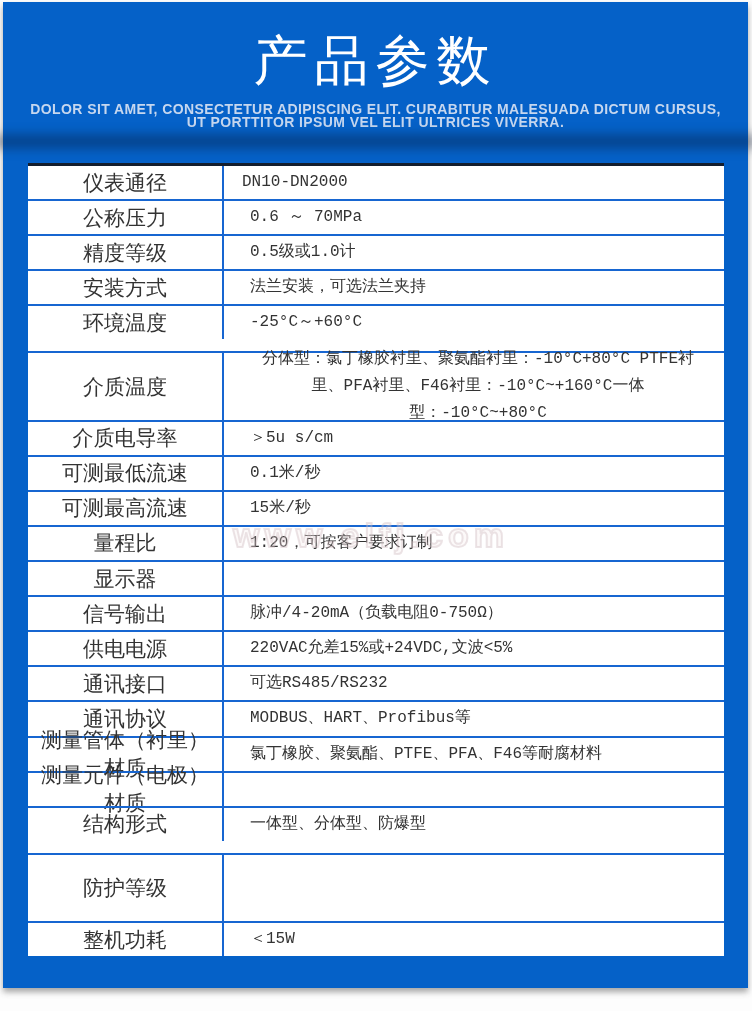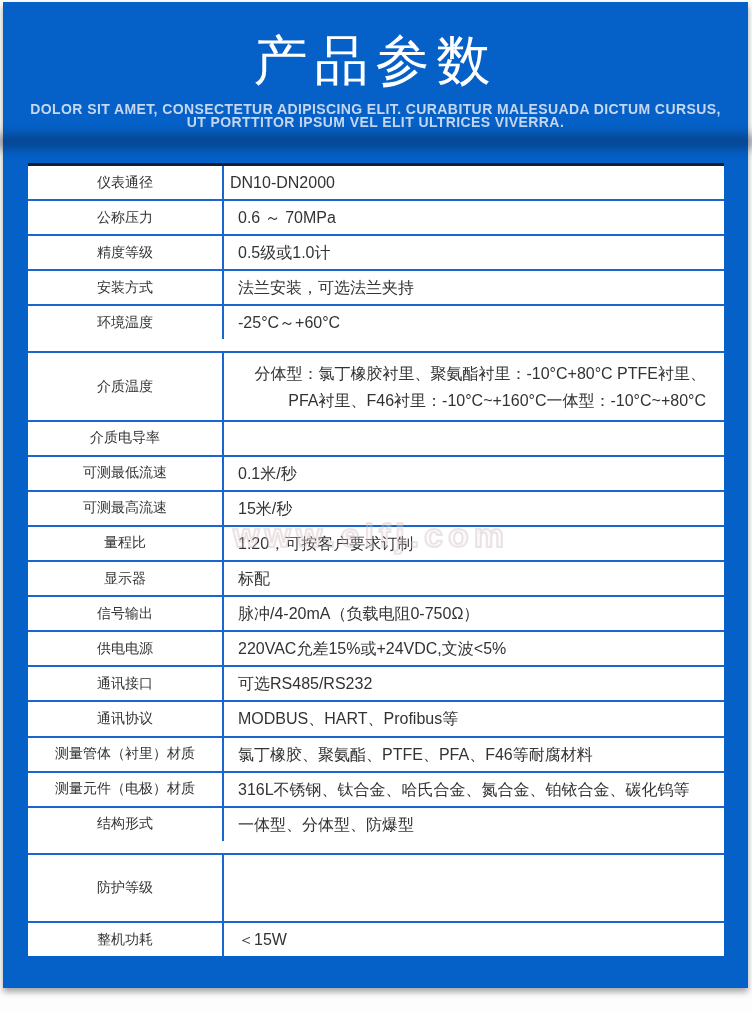--- a/index.html
+++ b/index.html
@@ -45,28 +45,29 @@
     border-top:3px solid #141e2e;
     display:flex;flex-direction:column;
   }
   .row{display:flex;flex:1;min-height:0;}
   .row.tall{flex:2;margin-top:12px;}
   .row + .row{border-top:2px solid #1766d1;gap:8px;}
   .cell{display:flex;align-items:center;color:#333;}
   .cell.label{
     width:196px;flex:0 0 196px;
     justify-content:center;text-align:center;
-    font-size:14px;padding:0 6px;
+    font-size:21px;padding:0 6px;
     border-right:2px solid #1766d1;
     box-sizing:border-box;
   }
   .cell.value{
     flex:1;font-size:16px;line-height:27px;
-    padding:2px 18px 2px 6px;
-    text-align:right;
+    padding:2px 18px 2px 18px;
+    text-align:center;
+    font-family:Liberation Mono, monospace;
   }
 
   
   .watermark{
     position:absolute;left:193px;top:516px;
     font-size:34px;font-weight:bold;letter-spacing:5px;
     color:rgba(240,220,220,0.18);
     -webkit-text-stroke:2px rgba(205,185,188,0.38);
     pointer-events:none;
     white-space:nowrap;
@@ -106,36 +107,36 @@
       <div class="row">
         <div class="cell label">环境温度</div>
         <div class="cell value">-25°C～+60°C</div>
       </div>
       <div class="row tall">
         <div class="cell label">介质温度</div>
         <div class="cell value">分体型：氯丁橡胶衬里、聚氨酯衬里：-10°C+80°C PTFE衬里、PFA衬里、F46衬里：-10°C~+160°C一体型：-10°C~+80°C</div>
       </div>
       <div class="row">
         <div class="cell label">介质电导率</div>
+        <div class="cell value">＞5u s/cm</div>
       </div>
       <div class="row">
         <div class="cell label">可测最低流速</div>
         <div class="cell value">0.1米/秒</div>
       </div>
       <div class="row">
         <div class="cell label">可测最高流速</div>
         <div class="cell value">15米/秒</div>
       </div>
       <div class="row">
         <div class="cell label">量程比</div>
         <div class="cell value">1:20，可按客户要求订制</div>
       </div>
       <div class="row">
         <div class="cell label">显示器</div>
-        <div class="cell value">标配</div>
       </div>
       <div class="row">
         <div class="cell label">信号输出</div>
         <div class="cell value">脉冲/4-20mA（负载电阻0-750Ω）</div>
       </div>
       <div class="row">
         <div class="cell label">供电电源</div>
         <div class="cell value">220VAC允差15%或+24VDC,文波&lt;5%</div>
       </div>
       <div class="row">
@@ -145,21 +146,20 @@
       <div class="row">
         <div class="cell label">通讯协议</div>
         <div class="cell value">MODBUS、HART、Profibus等</div>
       </div>
       <div class="row">
         <div class="cell label">测量管体（衬里）材质</div>
         <div class="cell value">氯丁橡胶、聚氨酯、PTFE、PFA、F46等耐腐材料</div>
       </div>
       <div class="row">
         <div class="cell label">测量元件（电极）材质</div>
-        <div class="cell value">316L不锈钢、钛合金、哈氏合金、氮合金、铂铱合金、碳化钨等</div>
       </div>
       <div class="row">
         <div class="cell label">结构形式</div>
         <div class="cell value">一体型、分体型、防爆型</div>
       </div>
       <div class="row tall">
         <div class="cell label">防护等级</div>
       </div>
       <div class="row">
         <div class="cell label">整机功耗</div>

